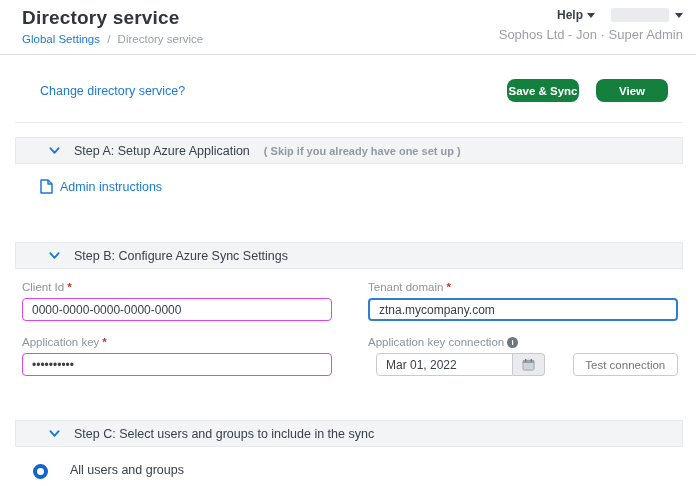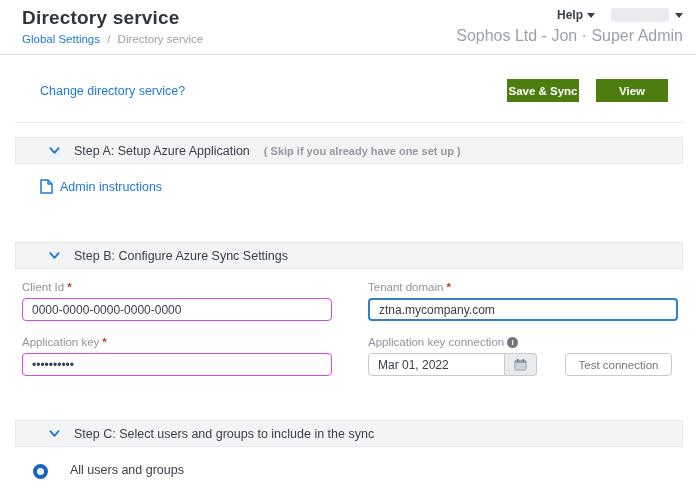--- a/index.html
+++ b/index.html
@@ -12,28 +12,28 @@
   .breadcrumb { margin-top:4px; font-size:11.5px; }
   .breadcrumb .crumb-link { color:#1e7ad2; text-decoration:none; cursor:pointer; }
   .breadcrumb .sep { color:#9aa1a8; margin:0 4px; }
   .breadcrumb .crumb-current { color:#9aa1a8; }
 
   .header-right { position:absolute; top:8px; right:13px; text-align:right; }
   .header-right .top-line { display:flex; align-items:center; justify-content:flex-end; gap:6px; }
   .help-menu { font-size:12px; font-weight:700; color:#39414a; display:flex; align-items:center; gap:4px; cursor:pointer; }
   .caret-down { width:0; height:0; border-left:4px solid transparent; border-right:4px solid transparent; border-top:5px solid #39414a; display:inline-block; }
   .account-box { width:58px; height:14px; background:#e9ebee; border-radius:2px; margin-left:10px; }
-  .account-line { margin-top:5px; font-size:16px; color:#9aa1a8; }
+  .account-line { margin-top:5px; font-size:13px; color:#9aa1a8; }
 
   
   .action-row { display:flex; align-items:center; justify-content:space-between; padding:24px 28px 20px 40px; }
   .link { color:#1e7ad2; font-size:12.5px; text-decoration:none; cursor:pointer; }
   .btn-group { display:flex; gap:17px; }
-  .btn-disabled { width:72px; height:23px; background:#4d7c0f; color:#fff; font-size:11.5px; font-weight:700;
-    border:none; border-radius:0; font-family:inherit; }
+  .btn-disabled { width:72px; height:23px; background:#15803d; color:#fff; font-size:11.5px; font-weight:700;
+    border:none; border-radius:8px; font-family:inherit; }
 
   .divider { margin:0 13px 0 15px; border-top:1px solid #ececec; }
 
   
   .section { margin:0 13px 0 15px; }
   .section-header { margin-top:14px; height:27px; background:#f3f4f6; border:1px solid #e7e9ec;
     display:flex; align-items:center; padding-left:33px; cursor:pointer; }
   .chevron { width:11px; height:11px; margin-right:14px; flex:0 0 auto; }
   .section-title { font-size:12.5px; color:#39414a; }
   .section-hint { font-size:11px; color:#939aa1; margin-left:14px;font-weight:bold; }
@@ -50,21 +50,21 @@
   .field-label { font-size:11.5px; color:#8d949b; margin-bottom:5px; display:flex; align-items:center; gap:3px; }
   .req { color:#c0392b; font-weight:700; }
   .text-input { width:310px; height:23px; border:1px solid #d946ef; border-radius:4px; padding:0 9px;
     font-size:12px; color:#39414a; font-family:inherit; background:#fff; outline:none; }
   .text-input.focused { border:2px solid #2e7fd1; }
   .info-icon { width:11px; height:11px; border-radius:50%; background:#6f767d; color:#fff; font-size:8px;
     font-weight:700; display:inline-flex; align-items:center; justify-content:center; font-style:normal; }
 
   .date-group { display:flex; align-items:center; }
   .date-input { width:137px; height:23px; border:1px solid #c7cbcf; border-radius:4px 0 0 4px; padding:0 9px;
-    font-size:12px; color:#39414a; font-family:inherit; outline:none; }
+    font-size:12px; color:#39414a; font-family:inherit; outline:none;margin-left:8px; }
   .cal-btn { width:32px; height:23px; background:#e9ebee; border:1px solid #c7cbcf; border-left:none;
     border-radius:0 4px 4px 0; display:flex; align-items:center; justify-content:center; cursor:pointer; }
   .test-btn { margin-left:28px; width:107px; height:23px; background:#fff; border:1px solid #c7cbcf;
     border-radius:4px; color:#6f767d; font-size:11.5px; font-family:inherit; cursor:pointer; }
 
   
   .step-c-body { padding:16px 0 20px 18px; }
   .radio-row { display:flex; align-items:flex-start; gap:22px; margin-bottom:15px; cursor:pointer; }
   .radio { width:15px; height:15px; border-radius:50%; flex:0 0 auto; margin-top:1px; background:#fff; }
   .radio.selected { border:4.5px solid #1565c8; }

